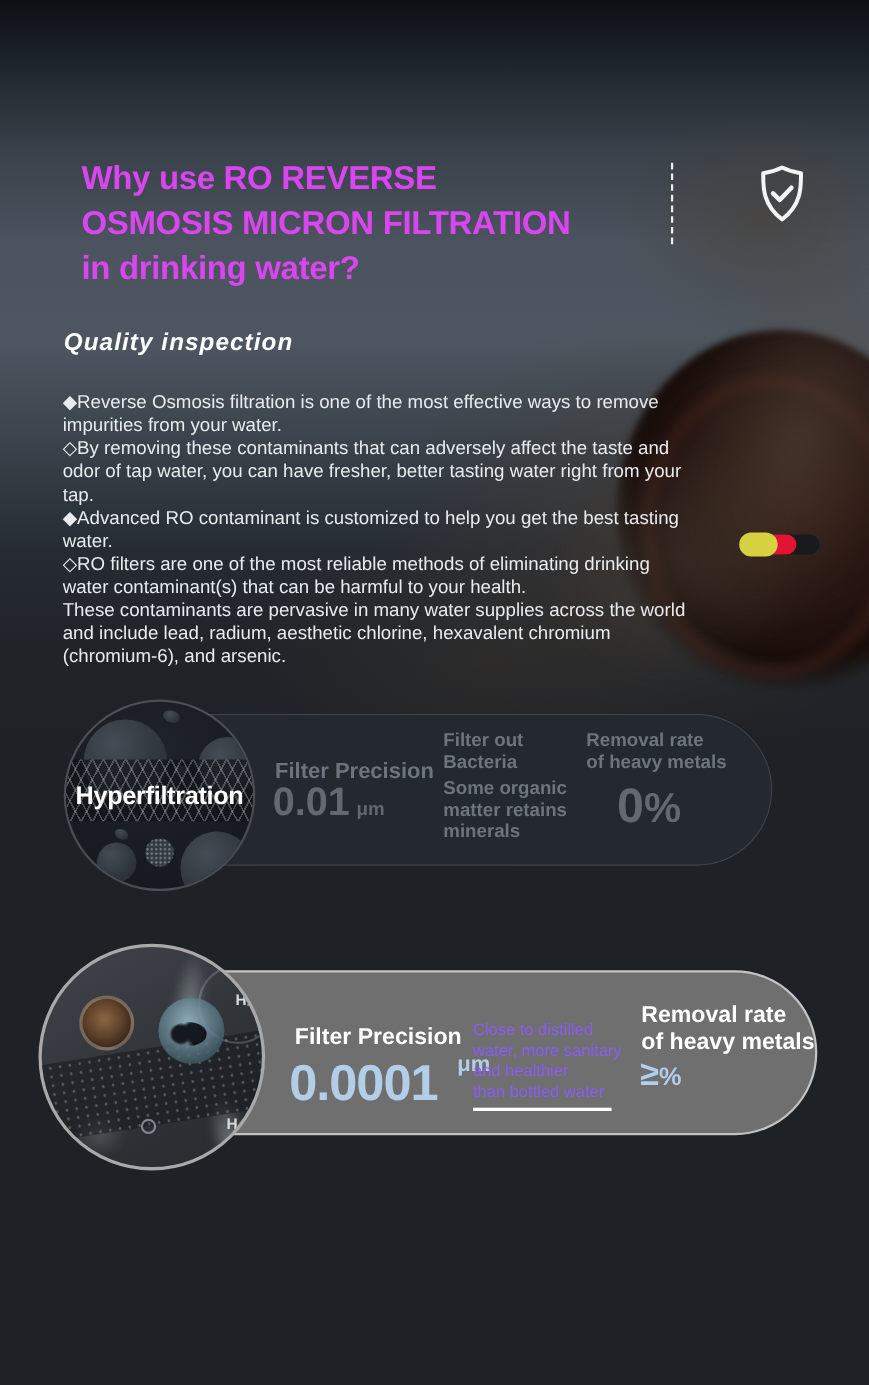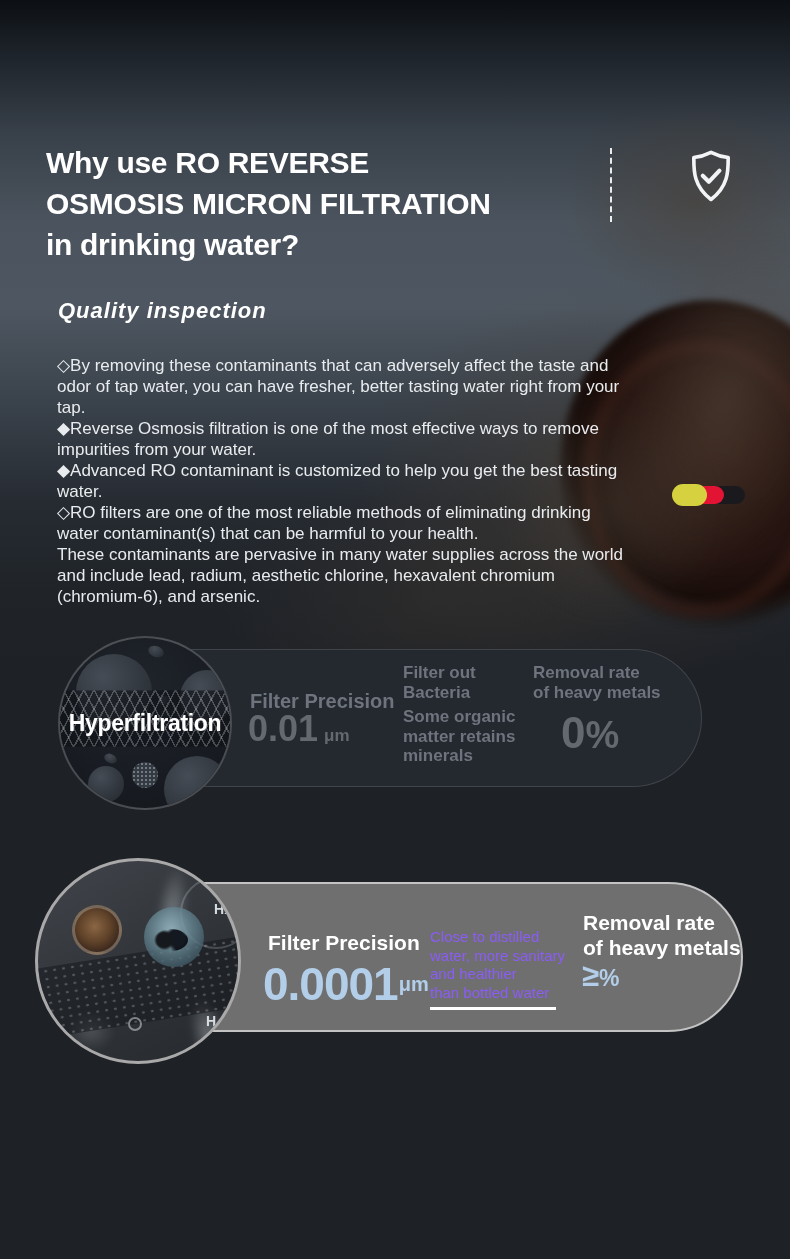--- a/index.html
+++ b/index.html
@@ -33,22 +33,22 @@
     background:radial-gradient(ellipse 46% 48% at 50% 50%, rgba(86,73,60,.55), rgba(86,73,60,0) 72%);
   }
   .spray2{
     position:absolute;left:430px;top:330px;width:360px;height:360px;z-index:1;
     transform:rotate(30deg);filter:blur(8px);
     background:radial-gradient(ellipse 45% 45% at 50% 50%, rgba(70,60,50,.5), rgba(70,60,50,0) 70%);
   }
   
   .hero{position:absolute;left:0;top:0;width:790px;z-index:3;}
   .title{
-    position:absolute;left:46px;top:142px;width:560px;
-    color:#ffffff;font-size:30px;line-height:41px;font-weight:bold;
+    position:absolute;left:74px;top:142px;width:560px;
+    color:#d946ef;font-size:30px;line-height:41px;font-weight:bold;
     letter-spacing:-.3px;white-space:pre-line;
   }
   .dashes{
     position:absolute;left:610px;top:148px;height:74px;width:0;
     border-left:2px dashed rgba(255,255,255,.9);
   }
   .shield{position:absolute;left:682px;top:146px;width:58px;height:60px;}
   .subtitle{
     position:absolute;left:58px;top:298px;
     color:#ffffff;font-size:22px;font-weight:bold;font-style:italic;letter-spacing:1px;
@@ -143,21 +143,21 @@
   .h2o{position:absolute;color:rgba(228,233,238,.92);font-size:14px;font-weight:bold;text-align:right;}
   .h2o-top{left:176px;top:40px;}
   .h2o-bottom{left:168px;top:152px;}
   .circle2-label{
     position:absolute;left:0;right:0;top:90px;text-align:center;z-index:2;
     color:#ffffff;font-size:26px;line-height:30px;font-weight:bold;white-space:pre-line;
     text-shadow:0 1px 3px rgba(0,0,0,.45);
   }
   .blue{color:#b3cee9;font-weight:bold;}
   .c2-precision-label{position:absolute;left:268px;top:931px;font-size:21px;font-weight:bold;color:#ffffff;z-index:3;}
-  .c2-precision-value{position:absolute;left:263px;top:957px;z-index:3;display:flex;align-items:center;gap:1px;}
+  .c2-precision-value{position:absolute;left:263px;top:957px;z-index:3;display:flex;align-items:flex-start;gap:18px;}
   .c2-precision-value .num{font-size:46px;letter-spacing:-1px;}
   .c2-precision-value .unit{font-size:20px;}
   .c2-benefit{position:absolute;left:430px;top:928px;font-size:15px;line-height:18.5px;font-weight:normal;color:#8b5cf6;white-space:pre-line;z-index:3;}
   .c2-underline{position:absolute;left:430px;top:1007px;width:126px;height:3px;background:#ffffff;z-index:3;}
   .c2-removal-label{position:absolute;left:583px;top:911px;font-size:21px;line-height:24.5px;font-weight:bold;color:#ffffff;white-space:pre-line;z-index:3;}
   .c2-removal-value{position:absolute;left:582px;top:958px;z-index:3;display:flex;align-items:baseline;}
   .c2-removal-value .prefix{font-size:31px;}
   .c2-removal-value .num{font-size:46px;letter-spacing:-1px;}
   .c2-removal-value .unit{font-size:23px;}
 </style>
@@ -176,22 +176,22 @@
     <div class="title">Why use RO REVERSE
 OSMOSIS MICRON FILTRATION
 in drinking water?</div>
     <div class="dashes"></div>
     <svg class="shield" viewBox="0 0 24 24" fill="none">
       <path d="M12 2.2 C9.6 3.4 7.1 4.1 4.9 4.35 C4.9 9.1 4.5 16.1 12 21.7 C19.5 16.1 19.1 9.1 19.1 4.35 C16.9 4.1 14.4 3.4 12 2.2 Z" stroke="#f2f4f6" stroke-width="1.5" stroke-linejoin="round"></path>
       <path d="M8.6 11.9 L11.1 14.4 L15.5 9.8" stroke="#f2f4f6" stroke-width="1.7" stroke-linecap="round" stroke-linejoin="round"></path>
     </svg>
     <div class="subtitle">Quality inspection</div>
     <div class="copy">
+      <div>◆Reverse Osmosis filtration is one of the most effective ways to remove impurities from your water.</div>
       <div>◇By removing these contaminants that can adversely affect the taste and odor of tap water, you can have fresher, better tasting water right from your tap.</div>
-      <div>◆Reverse Osmosis filtration is one of the most effective ways to remove impurities from your water.</div>
       <div>◆Advanced RO contaminant is customized to help you get the best tasting water.</div>
       <div>◇RO filters are one of the most reliable methods of eliminating drinking water contaminant(s) that can be harmful to your health.</div>
       <div>These contaminants are pervasive in many water supplies across the world and include lead, radium, aesthetic chlorine, hexavalent chromium (chromium-6), and arsenic.</div>
     </div>
     <div class="flag">
       <span class="k"></span>
       <span class="r"></span>
       <span class="y"></span>
     </div>
   </div>

